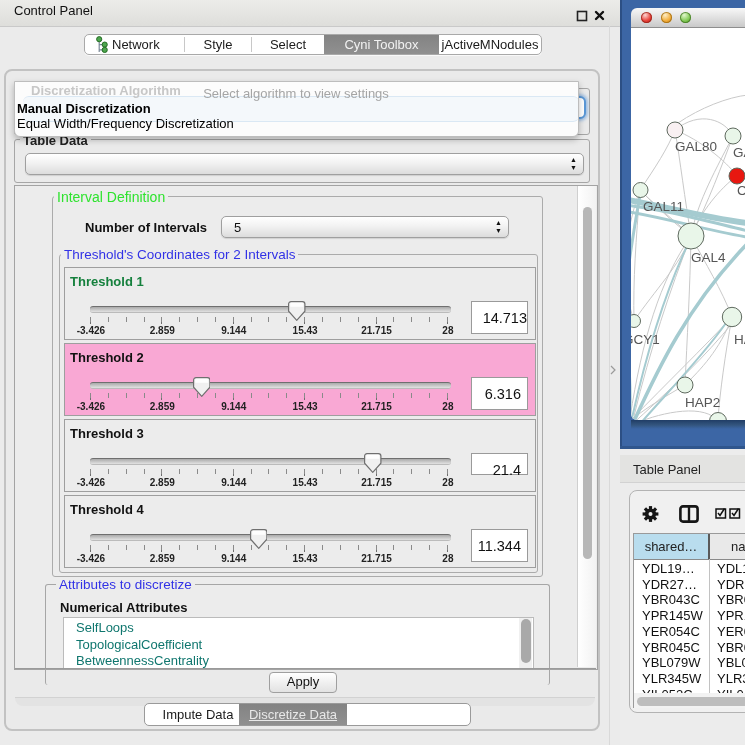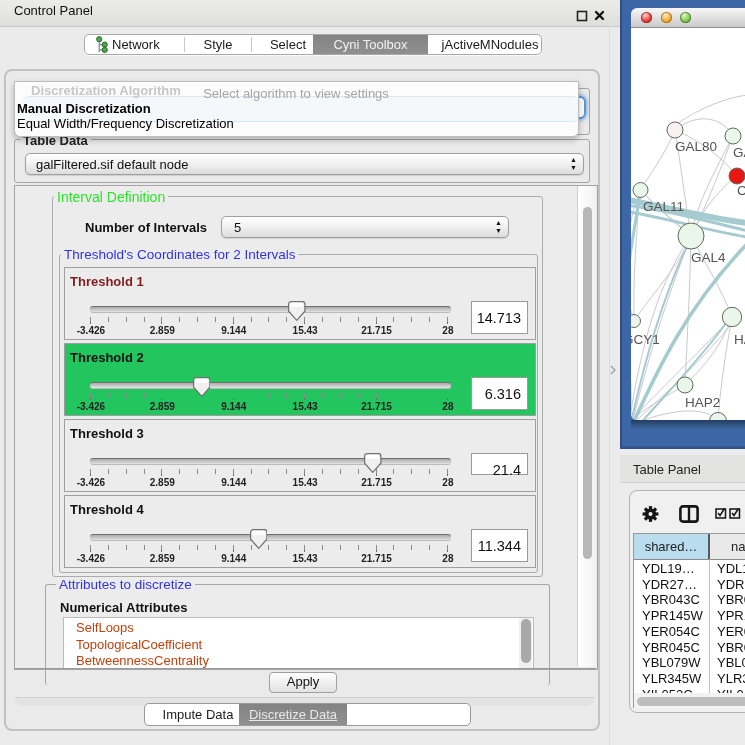--- a/index.html
+++ b/index.html
@@ -35,73 +35,72 @@
         <path d="M4.2 3 V16 M4.2 8.6 H9.6 M4.2 13.9 H9.6" stroke="#7a8a99" stroke-width="1.2" fill="none"></path>
         <circle cx="4.2" cy="3.2" r="2.6" fill="#4ea64e" stroke="#1e641e" stroke-width="0.9"></circle>
         <circle cx="9.7" cy="8.6" r="2.6" fill="#4ea64e" stroke="#1e641e" stroke-width="0.9"></circle>
         <circle cx="9.7" cy="13.9" r="2.6" fill="#4ea64e" stroke="#1e641e" stroke-width="0.9"></circle>
       </svg>
     Network</div>
   <div class="abs" style="left:99px;top:2px;width:1px;height:15px;background:#c8c8c8;"></div>
   <div class="seg" style="left:100px;width:66px;">Style</div>
   <div class="abs" style="left:166px;top:2px;width:1px;height:15px;background:#c8c8c8;"></div>
   <div class="seg" style="left:167px;width:72px;">Select</div>
-  <div class="seg" style="left:228px;width:115px;background:linear-gradient(#838383,#909090);color:#f2f2f2;">Cyni Toolbox</div>
+  <div class="seg" style="left:239px;width:115px;background:linear-gradient(#838383,#909090);color:#f2f2f2;">Cyni Toolbox</div>
   <div class="seg" style="left:354px;width:102px;">jActiveMNodules</div>
 </div>
 
 <div class="abs" style="left:4px;top:69px;width:592px;height:658px;border:2px solid #c2c2c2;border-radius:8px;background:#eaeaea;"></div>
 
 <div class="gb" style="left:14px;top:88px;width:574px;height:45px;"></div>
 <div class="abs" style="left:30px;top:82px;font-size:13px;font-weight:bold;color:#222;">Discretization Algorithm</div>
 
 <div class="abs" style="left:22px;top:96px;width:564px;height:23px;border-radius:6px;background:#fff;border:2px solid #5a97d5;box-shadow:0 0 3px 2px rgba(90,150,215,0.5);box-sizing:border-box;"></div>
 <div class="abs" style="left:568px;top:99px;width:10px;font-size:7px;line-height:8px;color:#444;text-align:center;">▲<br>▼</div>
 
 <div class="gb" style="left:14px;top:139px;width:574px;height:42px;"></div>
 <div class="gl" style="left:20px;top:133px;font-weight:bold;color:#222;background:#eaeaea;">Table Data</div>
 <div class="combo" style="left:25px;top:153px;width:557px;height:20px;">
-  <span class="abs" style="left:10px;top:3px;">galFiltered.sif default node</span>
   <span class="abs" style="right:6px;top:2px;font-size:7px;line-height:8px;color:#111;text-align:center;">▲<br>▼</span>
 </div>
 
 <div class="abs" style="left:14px;top:185px;width:582px;height:483px;border:1px solid #a3a3a3;background:#ececec;"></div>
 
 <div class="abs" style="left:577px;top:186px;width:18px;height:481px;background:linear-gradient(90deg,#ffffff,#f2f2f2);border-left:1px solid #cfcfcf;"></div>
 <div class="abs" style="left:582.5px;top:207px;width:9px;height:352px;background:#b7b7b7;border-radius:4.5px;"></div>
 
 <div class="gb" style="left:52px;top:196px;width:489px;height:379px;border-color:#ababab;"></div>
 <div class="gl" style="left:54px;top:189px;color:#2ee32e;font-size:14px;">Interval Definition</div>
 
 <div class="abs" style="left:85px;top:220px;font-size:13px;font-weight:bold;color:#111;">Number of Intervals</div>
 <div class="combo" style="left:221px;top:216px;width:286px;height:20px;">
   <span class="abs" style="left:12px;top:3px;">5</span>
   <span class="abs" style="right:6px;top:2px;font-size:7px;line-height:8px;color:#111;text-align:center;">▲<br>▼</span>
 </div>
 
 <div class="gb" style="left:59px;top:254px;width:477px;height:317px;border-color:#ababab;"></div>
 <div class="gl" style="left:61px;top:247px;color:#3232e6;font-size:13.5px;">Threshold's Coordinates for 2 Intervals</div>
 <div class="abs trow" style="left:64px;top:267px;width:470px;height:71px;border:1px solid #9e9e9e;background:#ececec;">
-<div class="abs" style="left:5px;top:6px;font-size:13px;font-weight:bold;color:#7f1d1d;">Threshold 1</div>
+<div class="abs" style="left:5px;top:6px;font-size:13px;font-weight:bold;color:#15803d;">Threshold 1</div>
 <div class="abs" style="left:25px;top:38px;width:361px;height:5px;border-radius:3px;background:linear-gradient(#aaaaaa,#e2e2e2);border-top:1px solid #6f6f6f;border-bottom:1px solid #bbb;"></div>
 <div class="abs" style="left:25.4px;top:48.5px;width:358.5px;height:7px;background:repeating-linear-gradient(90deg,#6e6e6e 0 1px,transparent 1px 71.4px);"></div>
 <div class="abs" style="left:25.4px;top:49px;width:358.5px;height:4.5px;background:repeating-linear-gradient(90deg,#8a8a8a 0 1px,transparent 1px 17.85px);"></div>
 <svg class="abs" style="left:223.2px;top:33px" width="17.5" height="20" viewBox="0 0 17.5 20">
       <path d="M3 0.6 H14.5 A2.4 2.4 0 0 1 16.9 3 V10.2 L8.75 19.3 L0.6 10.2 V3 A2.4 2.4 0 0 1 3 0.6 Z" fill="#f0f0f0" stroke="#6f6f6f" stroke-width="1.2"></path>
       <path d="M3.5 1.8 H14 A1.3 1.3 0 0 1 15.3 3.1 V5.8 H2.2 V3.1 A1.3 1.3 0 0 1 3.5 1.8 Z" fill="#fefefe"></path>
     </svg>
 <span class="abs" style="left:-9.1px;top:56.5px;width:70px;text-align:center;font-size:10px;font-weight:bold;color:#222;">-3.426</span>
 <span class="abs" style="left:62.3px;top:56.5px;width:70px;text-align:center;font-size:10px;font-weight:bold;color:#222;">2.859</span>
 <span class="abs" style="left:133.7px;top:56.5px;width:70px;text-align:center;font-size:10px;font-weight:bold;color:#222;">9.144</span>
 <span class="abs" style="left:205.1px;top:56.5px;width:70px;text-align:center;font-size:10px;font-weight:bold;color:#222;">15.43</span>
 <span class="abs" style="left:276.5px;top:56.5px;width:70px;text-align:center;font-size:10px;font-weight:bold;color:#222;">21.715</span>
 <span class="abs" style="left:347.9px;top:56.5px;width:70px;text-align:center;font-size:10px;font-weight:bold;color:#222;">28</span>
-<div class="abs" style="left:406px;top:33px;width:57px;height:33px;background:#fff;border:1px solid #9a9a9a;font-size:14.5px;color:#111;text-align:right;line-height:32px;padding-right:6px;box-sizing:border-box;">14.713</div>
-</div>
-<div class="abs trow" style="left:64px;top:343px;width:470px;height:71px;border:1px solid #9e9e9e;background:#22c55e;">
+<div class="abs" style="left:406px;top:33px;width:57px;height:33px;background:#fff;border:1px solid #9a9a9a;font-size:14.5px;color:#111;text-align:right;line-height:32px;box-sizing:border-box;">14.713</div>
+</div>
+<div class="abs trow" style="left:64px;top:343px;width:470px;height:71px;border:1px solid #9e9e9e;background:#f9a8d4;">
 <div class="abs" style="left:5px;top:6px;font-size:13px;font-weight:bold;color:#111;">Threshold 2</div>
 <div class="abs" style="left:25px;top:38px;width:361px;height:5px;border-radius:3px;background:linear-gradient(#aaaaaa,#e2e2e2);border-top:1px solid #6f6f6f;border-bottom:1px solid #bbb;"></div>
 <div class="abs" style="left:25.4px;top:48.5px;width:358.5px;height:7px;background:repeating-linear-gradient(90deg,#6e6e6e 0 1px,transparent 1px 71.4px);"></div>
 <div class="abs" style="left:25.4px;top:49px;width:358.5px;height:4.5px;background:repeating-linear-gradient(90deg,#8a8a8a 0 1px,transparent 1px 17.85px);"></div>
 <svg class="abs" style="left:127.8px;top:33px" width="17.5" height="20" viewBox="0 0 17.5 20">
       <path d="M3 0.6 H14.5 A2.4 2.4 0 0 1 16.9 3 V10.2 L8.75 19.3 L0.6 10.2 V3 A2.4 2.4 0 0 1 3 0.6 Z" fill="#f0f0f0" stroke="#6f6f6f" stroke-width="1.2"></path>
       <path d="M3.5 1.8 H14 A1.3 1.3 0 0 1 15.3 3.1 V5.8 H2.2 V3.1 A1.3 1.3 0 0 1 3.5 1.8 Z" fill="#fefefe"></path>
     </svg>
 <span class="abs" style="left:-9.1px;top:56.5px;width:70px;text-align:center;font-size:10px;font-weight:bold;color:#222;">-3.426</span>
 <span class="abs" style="left:62.3px;top:56.5px;width:70px;text-align:center;font-size:10px;font-weight:bold;color:#222;">2.859</span>
@@ -144,21 +143,21 @@
 <span class="abs" style="left:276.5px;top:56.5px;width:70px;text-align:center;font-size:10px;font-weight:bold;color:#222;">21.715</span>
 <span class="abs" style="left:347.9px;top:56.5px;width:70px;text-align:center;font-size:10px;font-weight:bold;color:#222;">28</span>
 <div class="abs" style="left:406px;top:33px;width:57px;height:33px;background:#fff;border:1px solid #9a9a9a;font-size:14.5px;color:#111;text-align:right;line-height:32px;padding-right:6px;box-sizing:border-box;">11.344</div>
 </div>
 
 <div class="gb" style="left:45px;top:584px;width:503px;height:100px;border-bottom:none;"></div>
 <div class="gl" style="left:56px;top:577px;color:#3232e6;font-size:13.5px;">Attributes to discretize</div>
 <div class="abs" style="left:60px;top:600px;font-size:13px;font-weight:bold;color:#111;">Numerical Attributes</div>
 
 <div class="abs" style="left:63px;top:617px;width:469px;height:51px;background:#fff;border:1px solid #bbb;border-bottom:none;overflow:hidden;">
-  <div style="position:absolute;left:12px;top:2px;font-size:13px;color:#c2410c;line-height:16.5px;">SelfLoops<br>TopologicalCoefficient<br>BetweennessCentrality</div>
+  <div style="position:absolute;left:12px;top:2px;font-size:13px;color:#0f766e;line-height:16.5px;">SelfLoops<br>TopologicalCoefficient<br>BetweennessCentrality</div>
   <div style="position:absolute;right:1px;top:0;width:13px;height:51px;background:#f0f0f0;"></div>
   <div style="position:absolute;right:2px;top:1px;width:10px;height:44px;background:#a9a9a9;border-radius:5px;"></div>
 </div>
 <div class="abs" style="left:15px;top:668px;width:581px;height:1px;background:#9a9a9a;"></div>
 
 <div class="abs" style="left:269px;top:672px;width:66px;height:19px;border:1px solid #9f9f9f;border-radius:4px;background:linear-gradient(#ffffff,#f0f0f0 50%,#e2e2e2);text-align:center;font-size:13px;color:#111;line-height:18px;">Apply</div>
 <div class="abs" style="left:15px;top:697px;width:580px;height:8px;background:#e3e3e3;border-top:1px solid #d2d2d2;border-radius:0 0 8px 8px;"></div>
 
 <div class="abs" style="left:144px;top:703px;width:325px;height:21px;background:#fff;border:1px solid #9a9a9a;border-radius:5px;overflow:hidden;">
   <div class="seg" style="left:0;width:106px;">Impute Data</div>

